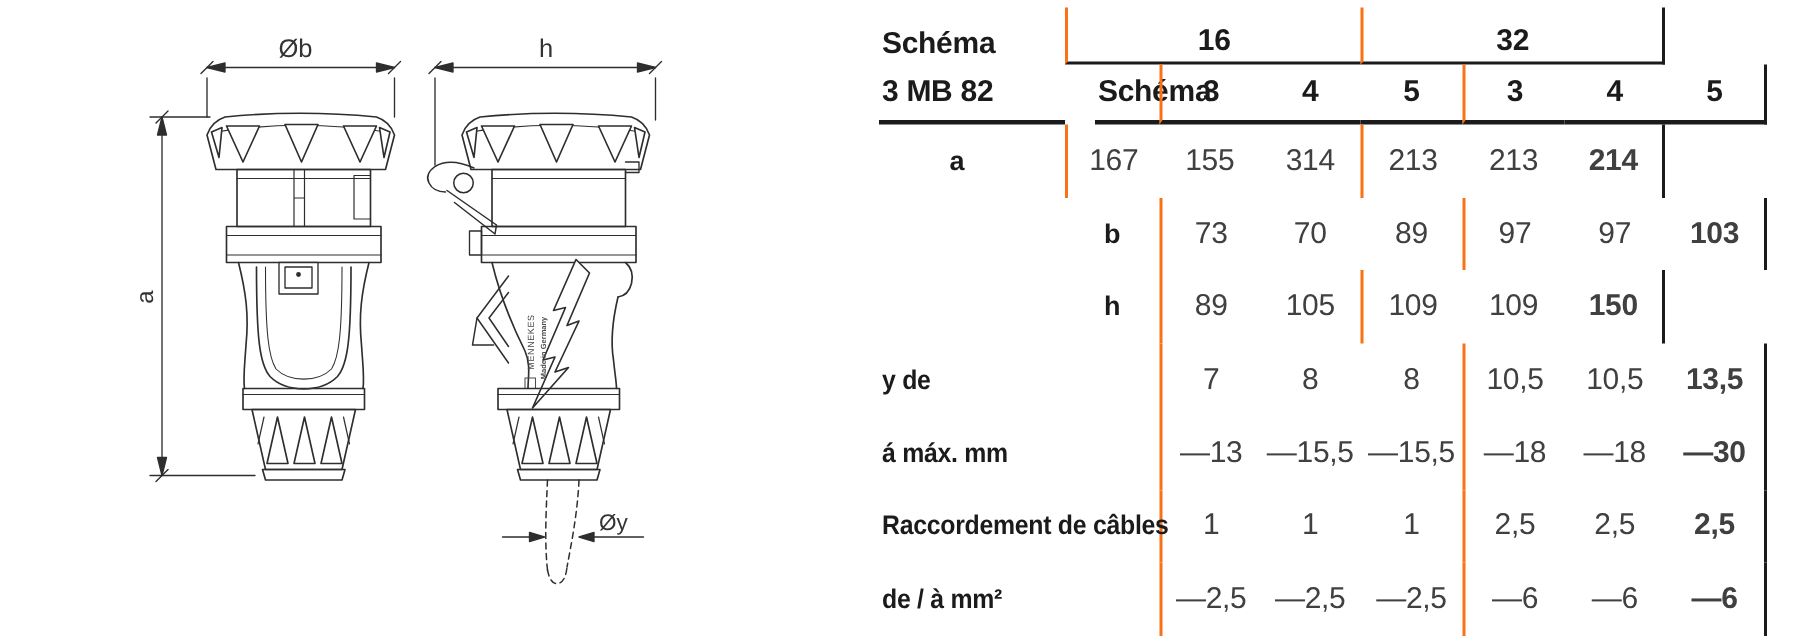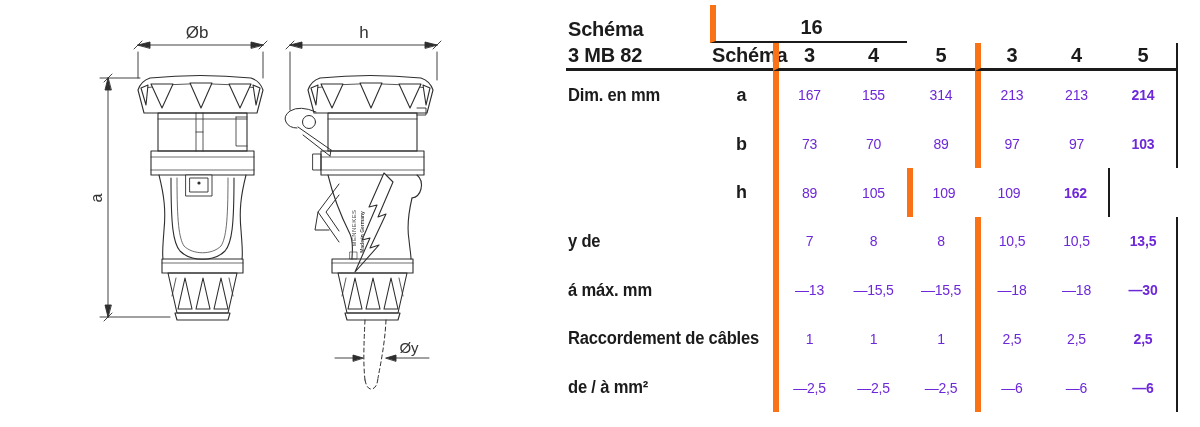--- a/index.html
+++ b/index.html
@@ -4,35 +4,35 @@
 <style>
   html,body{margin:0;padding:0;background:#ffffff;}
   .canvas{position:relative;width:1200px;height:427px;background:#fff;overflow:hidden;
           font-family:"Liberation Sans", sans-serif;color:#1b1b1b;}
   svg text{font-family:"Liberation Sans", sans-serif;}
 
   
   .spec-table{position:absolute;left:566px;top:5px;width:612px;}
   .t-row{display:grid;grid-template-columns:144px 63px 67px 67px 68px 68px 67px 68px;}
   .r1{height:38px;}
-  .r2{height:28px;}
+  .r2{height:40px;}
   .rb{height:48.71px;}
   .cell{display:flex;align-items:center;justify-content:center;height:100%;box-sizing:border-box;}
   .r1 .cell{align-items:flex-end;padding-bottom:2px;}
-  .left{justify-content:flex-start;padding-left:2px;}
+  .left{justify-content:flex-start;padding-left:2px;margin-left:20px;}
   .span3{grid-column:span 3;}
-  .vL{border-left:6px solid #f97316;}
+  .vL{border-left:2px solid #f97316;}
   .vR{border-right:2px solid #1b1b1b;font-weight:bold;}
   .bb{border-bottom:2px solid #1b1b1b;}
   .r2 .cell{border-bottom:3px solid #1b1b1b;}
   .hdr{font-weight:bold;font-size:20px;letter-spacing:-0.2px;}
   .row-label{font-weight:bold;font-size:18px;white-space:nowrap;
              transform:scaleX(0.92);transform-origin:left center;letter-spacing:-0.2px;}
   .sub{font-weight:bold;font-size:18px;}
-  .val{font-size:14px;color:#6d28d9;letter-spacing:-0.2px;white-space:nowrap;}
+  .val{font-size:20px;color:#404040;letter-spacing:-0.2px;white-space:nowrap;}
 </style>
 </head>
 <body>
 
 <div class="canvas">
 
   <svg width="560" height="427" viewBox="0 0 560 427" style="position:absolute;left:0;top:0;" fill="none" stroke="#2e2e2e" stroke-width="1.1" stroke-linejoin="round" stroke-linecap="round">
 
     <g stroke-width="0.9">
       <path d="M138,52 V78 M263,52 V78"></path>
@@ -159,37 +159,35 @@
       <path d="M363,358 L353,355 L353,361 Z M386,358 L396,355 L396,361 Z" fill="#2e2e2e"></path>
       <text x="409" y="353" text-anchor="middle" font-size="15" fill="#333" stroke="none">Øy</text>
     </g>
   </svg>
 
   <div class="spec-table">
 
     <div class="t-row r1">
       <div class="cell left hdr">Schéma</div>
       <div class="cell hdr span3 vL bb">16</div>
+      <div class="cell hdr span3 vL vR bb">32</div>
     </div>
 
     <div class="t-row r2">
       <div class="cell left hdr">3 MB 82</div>
       <div class="cell left hdr">Schéma</div>
       <div class="cell hdr vL">3</div>
       <div class="cell hdr">4</div>
       <div class="cell hdr">5</div>
       <div class="cell hdr vL">3</div>
       <div class="cell hdr">4</div>
       <div class="cell hdr vR">5</div>
     </div>
 
     <div class="t-row rb">
-      <div class="cell left">
-          <span class="row-label">Dim. en mm</span>
-        </div>
       <div class="cell sub">a</div>
       <div class="cell val vL">167</div>
       <div class="cell val">155</div>
       <div class="cell val">314</div>
       <div class="cell val vL">213</div>
       <div class="cell val">213</div>
       <div class="cell val vR">214</div>
     </div>
 
     <div class="t-row rb">
@@ -207,21 +205,21 @@
 
     <div class="t-row rb">
       <div class="cell left">
           <span class="row-label"></span>
         </div>
       <div class="cell sub">h</div>
       <div class="cell val vL">89</div>
       <div class="cell val">105</div>
       <div class="cell val vL">109</div>
       <div class="cell val">109</div>
-      <div class="cell val vR">162</div>
+      <div class="cell val vR">150</div>
     </div>
 
     <div class="t-row rb">
       <div class="cell left">
           <span class="row-label">y de</span>
         </div>
       <div class="cell sub"></div>
       <div class="cell val vL">7</div>
       <div class="cell val">8</div>
       <div class="cell val">8</div>

